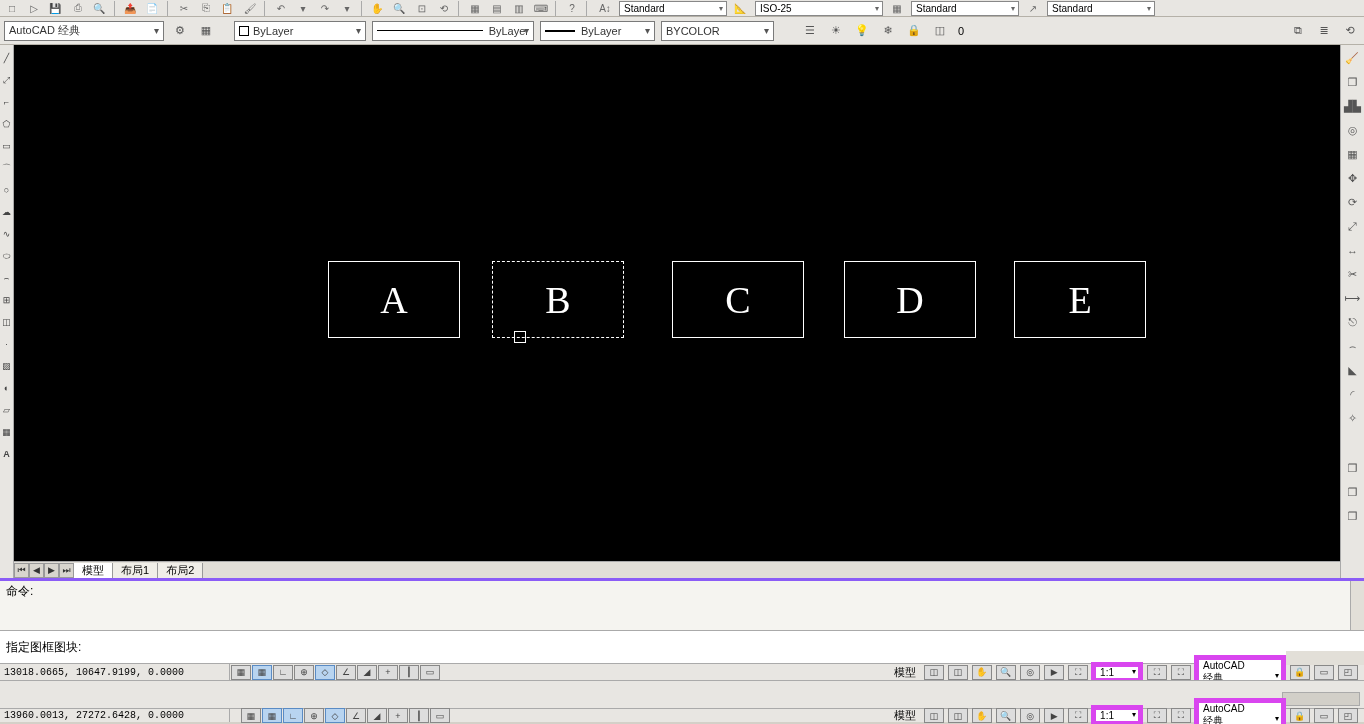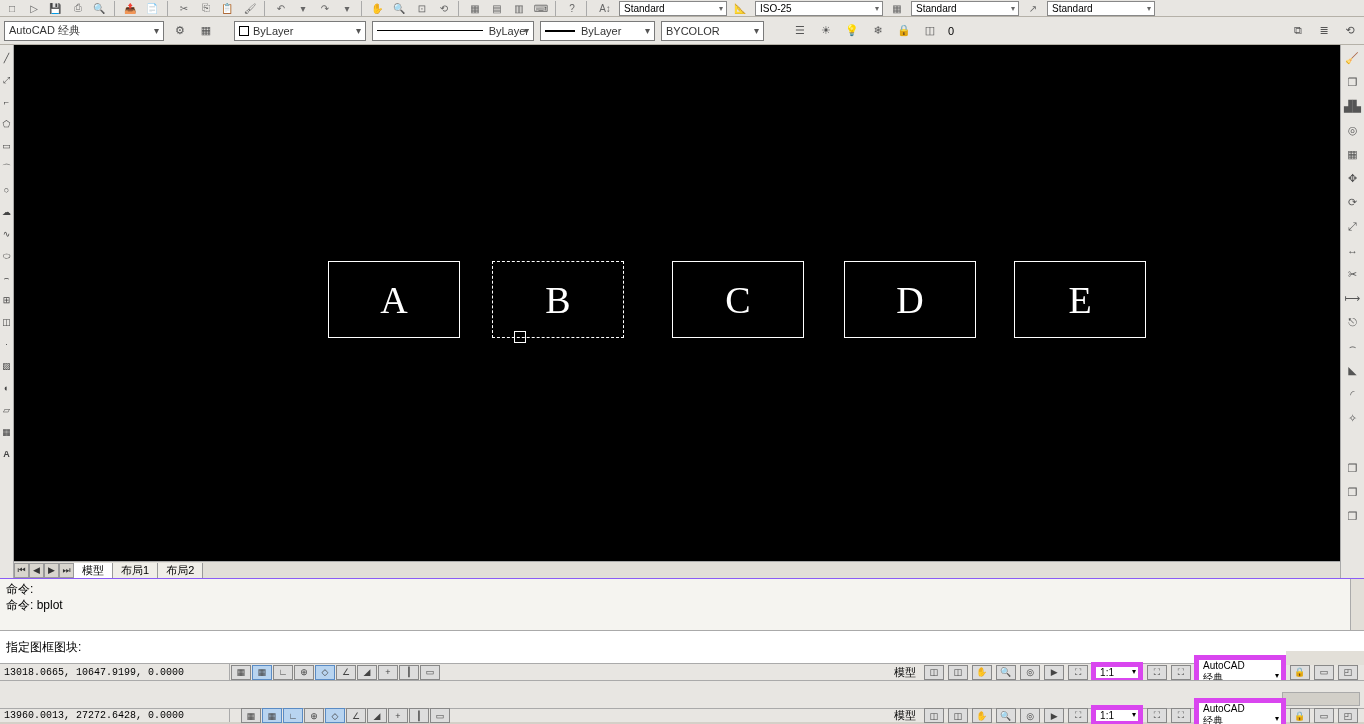--- a/index.html
+++ b/index.html
@@ -11,21 +11,21 @@
 .tool-icon { width: 20px; height: 15px; background: #e8e6e2; border: 1px solid transparent; display: flex; align-items: center; justify-content: center; font-size: 10px; color: #666; }
 .tool-sep { width: 3px; height: 15px; border-left: 1px solid #aaa; margin: 0 2px; }
 
 .toolbar-row2 { height: 28px; background: #e8e6e2; border-bottom: 1px solid #b5b1a8; display: flex; align-items: center; padding: 0 4px; gap: 6px; }
 .dropdown { height: 20px; background: #fff; border: 1px solid #7a7a7a; display: flex; align-items: center; padding: 0 4px; font-size: 11px; color: #333; position: relative; }
 .dropdown::after { content: "▾"; position: absolute; right: 4px; color: #555; font-size: 10px; }
 .dropdown.workspace { width: 160px; }
 .dropdown.layer { width: 132px; }
 .dropdown.linetype { width: 162px; }
 .dropdown.lineweight { width: 115px; }
-.dropdown.color { width: 103px; text-align: right; }
+.dropdown.color { width: 113px; text-align: right; }
 .small-icon { width: 20px; height: 20px; display: flex; align-items: center; justify-content: center; font-size: 11px; color: #555; }
 
 
 .main-area { display: flex; height: 533px; }
 .left-toolbar { width: 14px; background: #e8e6e2; border-right: 1px solid #aaa; display: flex; flex-direction: column; gap: 8px; padding: 6px 0; align-items: center; }
 .left-toolbar .lt-icon { width: 12px; height: 14px; font-size: 9px; color: #444; display: flex; align-items: center; justify-content: center; }
 
 .canvas-wrap { flex: 1; display: flex; flex-direction: column; }
 .canvas { flex: 1; background: #000; position: relative; }
 .canvas-inner { position: absolute; inset: 2px; background: #000; }
@@ -40,21 +40,21 @@
 .model-tabs { height: 17px; background: #e2dfd8; border-top: 1px solid #aaa; display: flex; align-items: center; font-size: 11px; }
 .tab-nav { width: 15px; height: 15px; background: #d8d5ce; border: 1px solid #999; display: flex; align-items: center; justify-content: center; font-size: 9px; color: #333; }
 .tab { padding: 0 8px; height: 15px; display: flex; align-items: center; border-right: 1px solid #999; background: #f0eee8; }
 .tab.active { background: #fff; }
 
 
 .right-toolbar { width: 24px; background: #e8e6e2; border-left: 1px solid #aaa; display: flex; flex-direction: column; gap: 6px; padding: 4px 0; align-items: center; }
 .rt-icon { width: 18px; height: 18px; display: flex; align-items: center; justify-content: center; font-size: 11px; color: #555; }
 
 
-.command-area { height: 52px; background: #f5f4f0; border-top: 1px solid #8b5cf6; padding: 2px 6px; font-size: 12px; font-family: "SimSun", monospace; color: #000; overflow: hidden; position: relative; }
+.command-area { height: 52px; background: #f5f4f0; border-top: 3px solid #8b5cf6; padding: 2px 6px; font-size: 12px; font-family: "SimSun", monospace; color: #000; overflow: hidden; position: relative; }
 .command-area .line { white-space: pre; line-height: 16px; }
 .cmd-scroll { position: absolute; right: 0; top: 0; width: 14px; height: 100%; background: #e2dfd8; border-left: 1px solid #aaa; }
 
 .command-input { height: 17px; background: #fff; border-top: 1px solid #aaa; padding: 16px 6px; font-size: 12px; font-family: "SimSun", monospace; display: flex; align-items: center; position: relative; }
 .cmd-hscroll { position: absolute; right: 0; bottom: -2px; height: 14px; width: 78px; background: #e2dfd8; }
 
 
 .status-bar { height: 17px; background: #e8e6e2; border-top: 1px solid #aaa; display: flex; align-items: center; font-size: 10px; color: #000; }
 .status-bar.final { height: 14px; }
 .coords { width: 230px; padding-left: 4px; font-family: Liberation Mono, monospace; border-right: 1px solid #aaa; height: 100%; display: flex; align-items: center; }
@@ -243,21 +243,20 @@
     <span class="rt-icon">✧</span>
     <div style="height:20px"></div>
     <span class="rt-icon">❐</span>
     <span class="rt-icon">❐</span>
     <span class="rt-icon">❐</span>
   </div>
 </div>
 
 <div class="command-area">
   <div class="line">命令:</div>
-  <div class="line">命令: bplot</div>
   <div class="cmd-scroll"></div>
 </div>
 <div class="command-input">
   <span>指定图框图块:</span>
   <div class="cmd-hscroll"></div>
 </div>
 
 <div class="status-bar">
   <div class="coords">13018.0665, 10647.9199, 0.0000</div>
   <span class="status-btn">▦</span>

